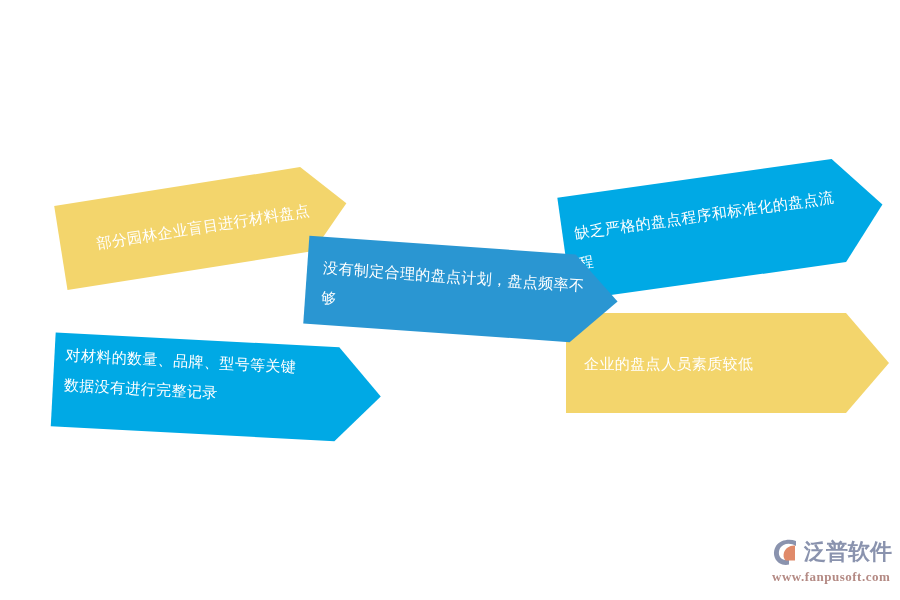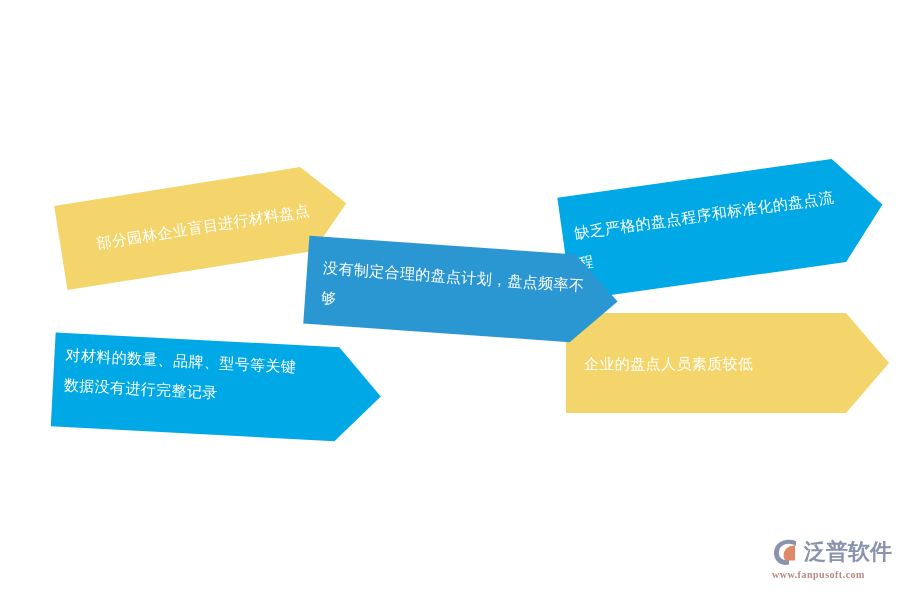--- a/index.html
+++ b/index.html
@@ -57,21 +57,21 @@
     font-family: "DejaVu Sans", "Liberation Sans", sans-serif;
     font-size: 22px;
     font-weight: 700;
     color: #8a93ae;
     line-height: 30px;
     white-space: nowrap;
     letter-spacing: 0px;
   }
   #wm-url {
     font-family: "Liberation Serif", "DejaVu Serif", serif;
-    font-size: 10px;
+    font-size: 13px;
     font-weight: 700;
     color: #b48a84;
     letter-spacing: 0.5px;
     margin-top: 1px;
     white-space: nowrap;
   }
 </style>
 </head>
 <body>
 

